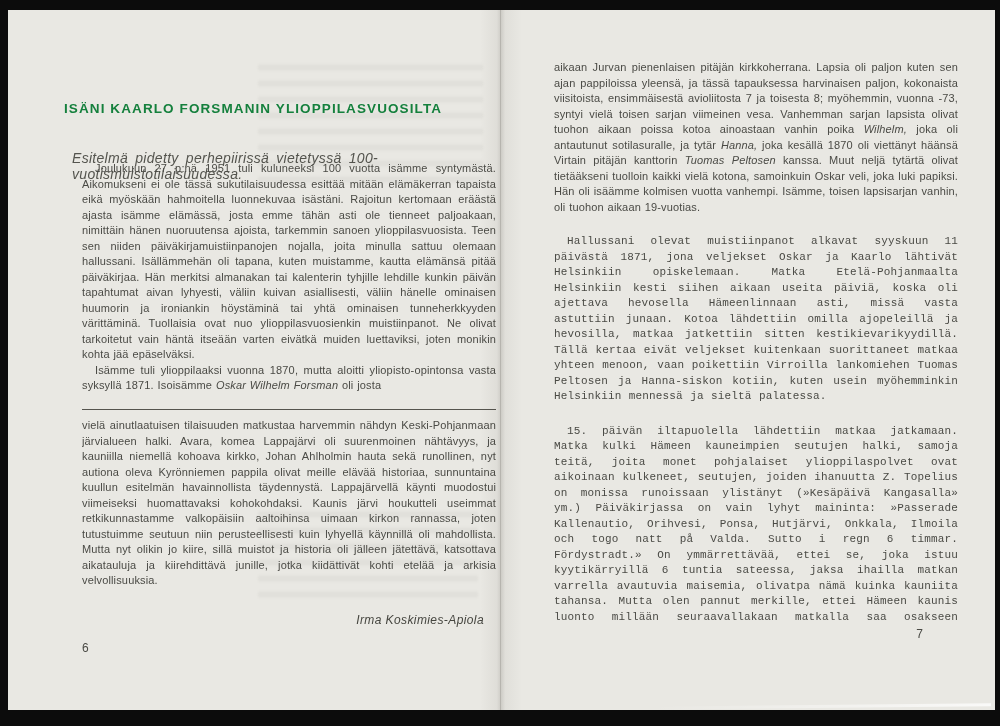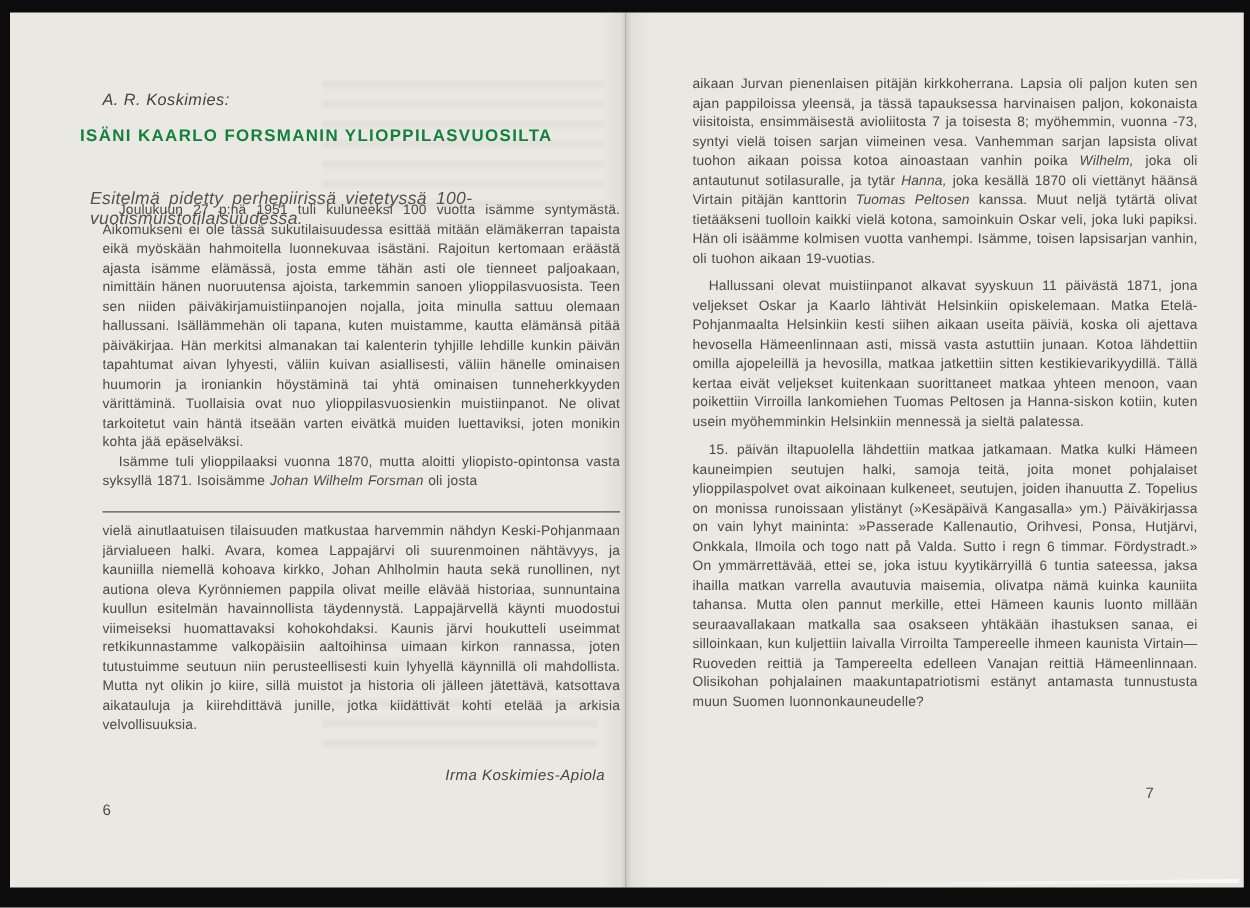--- a/index.html
+++ b/index.html
@@ -57,21 +57,21 @@
     position:absolute; left:64px; top:140px; width:434px;
     font-size:14px; letter-spacing:0.3px;
     word-spacing:3px; color:#54544e;font-style:italic;
   }
   .body-text {
     font-size:11px; line-height:15.5px; text-align:justify;
     letter-spacing:0.15px; word-spacing:0.6px; color:#4a4a45;
     overflow:hidden;
   }
   .body-text .para.indent { text-indent:13px; }
-  .body-text .para.gap { margin-top:7px; }
+  .body-text .para.gap { margin-top:19px;font-family:Liberation Mono, monospace; }
   .it { font-style:italic;margin-top:12px; }
 
   .left-main  { position:absolute; left:74px; top:151px; width:414px; height:247px; }
   .divider {
     position:absolute; left:74px; top:399px; width:414px; height:1px;
     background:#55544e; border:none;
   }
   .left-second { position:absolute; left:74px; top:408px; width:414px; height:198px; }
   .signature {
     position:absolute; left:74px; top:603px; width:402px;
@@ -86,31 +86,30 @@
 </style>
 </head>
 <body>
 
 <div class="spread">
 
   <div class="page left">
     <div class="bleed b1"></div>
     <div class="bleed b2"></div>
 
-    <div class="author">A. R. Koskimies:</div>
 
     <div class="title">
       <div>ISÄNI KAARLO FORSMANIN YLIOPPILASVUOSILTA</div>
     </div>
 
     <div class="subtitle">Esitelmä pidetty perhepiirissä vietetyssä 100-vuotismuistotilaisuudessa.</div>
 
     <div class="body-text left-main">
         <p class="para indent"><span>Joulukuun 27 p:nä 1951 tuli kuluneeksi 100 vuotta isämme syntymästä. Aikomukseni ei ole tässä sukutilaisuudessa esittää mitään elämäkerran tapaista eikä myöskään hahmoitella luonnekuvaa isästäni. Rajoitun kertomaan eräästä ajasta isämme elämässä, josta emme tähän asti ole tienneet paljoakaan, nimittäin hänen nuoruutensa ajoista, tarkemmin sanoen ylioppilasvuosista. Teen sen niiden päiväkirjamuistiinpanojen nojalla, joita minulla sattuu olemaan hallussani. Isällämmehän oli tapana, kuten muistamme, kautta elämänsä pitää päiväkirjaa. Hän merkitsi almanakan tai kalenterin tyhjille lehdille kunkin päivän tapahtumat aivan lyhyesti, väliin kuivan asiallisesti, väliin hänelle ominaisen huumorin ja ironiankin höystäminä tai yhtä ominaisen tunneherkkyyden värittäminä. Tuollaisia ovat nuo ylioppilasvuosienkin muistiinpanot. Ne olivat tarkoitetut vain häntä itseään varten eivätkä muiden luettaviksi, joten monikin kohta jää epäselväksi.</span></p>
-        <p class="para indent"><span>Isämme tuli ylioppilaaksi vuonna 1870, mutta aloitti yliopisto-opintonsa vasta syksyllä 1871. Isoisämme </span><span class="it">Johan Wilhelm Forsman</span><span> oli josta</span></p>
+        <p class="para indent"><span>Isämme tuli ylioppilaaksi vuonna 1870, mutta aloitti yliopisto-opintonsa vasta syksyllä 1871. Isoisämme </span><span class="it">Oskar Wilhelm Forsman</span><span> oli josta</span></p>
       </div>
 
     <div class="divider"></div>
 
     <div class="body-text left-second">
         <p class="para"><span>vielä ainutlaatuisen tilaisuuden matkustaa harvemmin nähdyn Keski-Pohjanmaan järvialueen halki. Avara, komea Lappajärvi oli suurenmoinen nähtävyys, ja kauniilla niemellä kohoava kirkko, Johan Ahlholmin hauta sekä runollinen, nyt autiona oleva Kyrönniemen pappila olivat meille elävää historiaa, sunnuntaina kuullun esitelmän havainnollista täydennystä. Lappajärvellä käynti muodostui viimeiseksi huomattavaksi kohokohdaksi. Kaunis järvi houkutteli useimmat retkikunnastamme valkopäisiin aaltoihinsa uimaan kirkon rannassa, joten tutustuimme seutuun niin perusteellisesti kuin lyhyellä käynnillä oli mahdollista. Mutta nyt olikin jo kiire, sillä muistot ja historia oli jälleen jätettävä, katsottava aikatauluja ja kiirehdittävä junille, jotka kiidättivät kohti etelää ja arkisia velvollisuuksia.</span></p>
       </div>
 
     <div class="signature">Irma Koskimies-Apiola</div>
 

